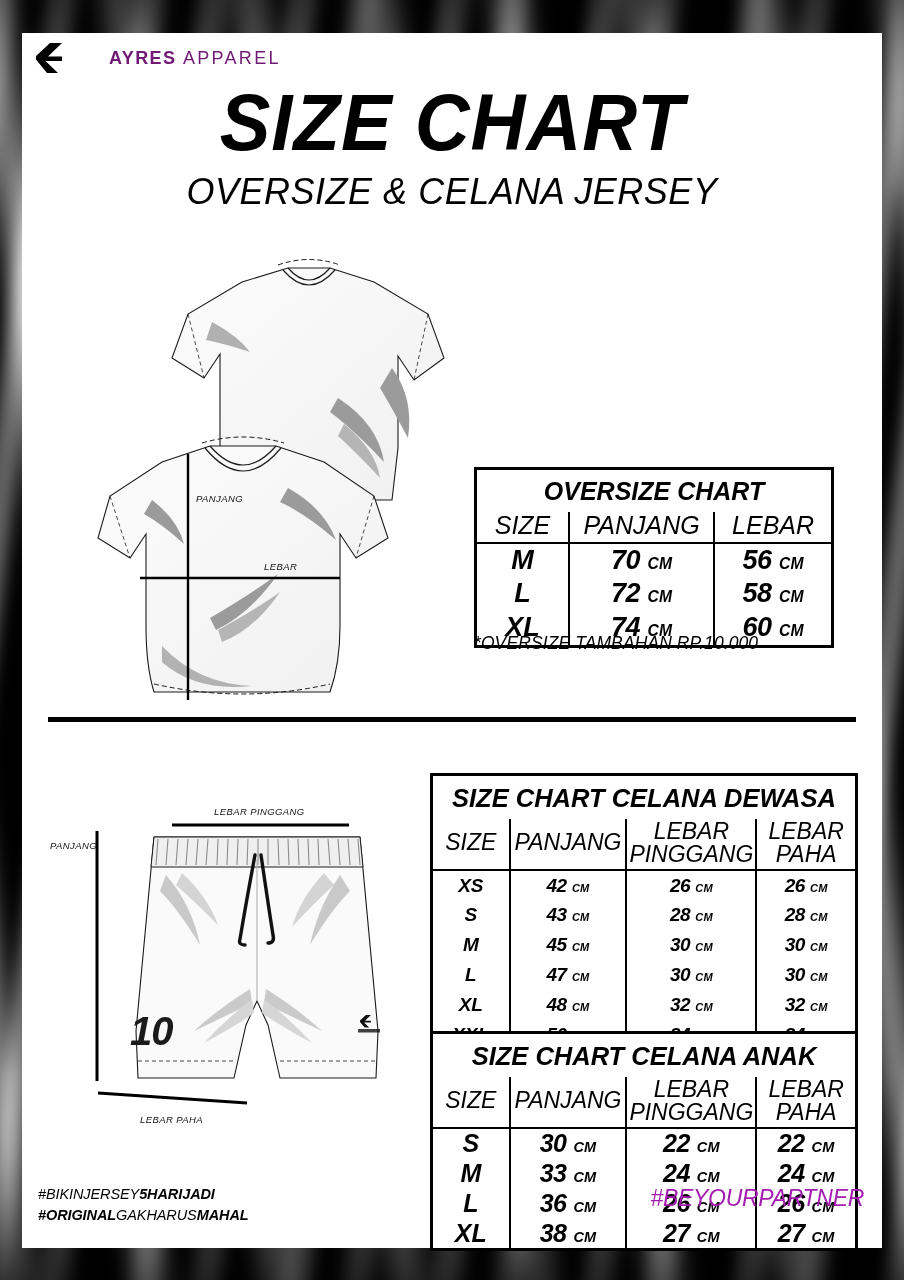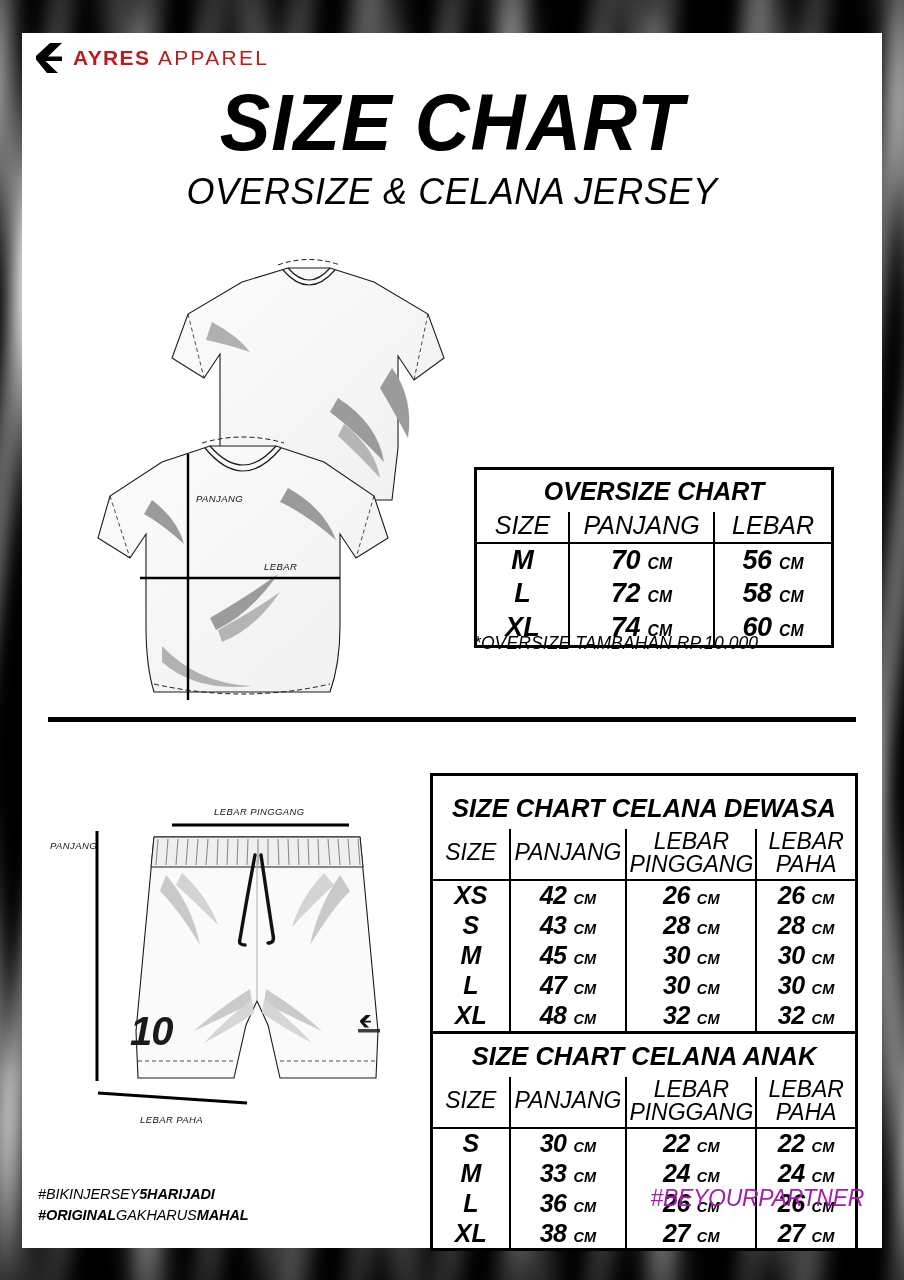--- a/index.html
+++ b/index.html
@@ -52,22 +52,23 @@
     background: #fff;
   }
 
   
   .brand {
     position: absolute; left: 14px; top: 10px;
     display: flex; align-items: center; gap: 9px;
   }
   .brand svg { display: block; }
   .brand-name {
-    font-size: 21px; letter-spacing: 1.6px; color: #b91c1c;
+    font-size: 18px; letter-spacing: 1.6px; color: #701a75;
     white-space: nowrap;
+    margin-left: 36px;
   }
   .brand-name b { font-weight: 700; letter-spacing: 1.4px; }
   .brand-name span { font-weight: 400; letter-spacing: 2.3px; }
 
   
   .title-wrap { position: absolute; left: 0; right: 0; top: 52px; text-align: center; }
   .title {
     font-size: 76px; font-weight: 800; font-style: italic;
     letter-spacing: 1px; line-height: .98; color: #000;
     transform: scaleY(1.06);
@@ -114,23 +115,23 @@
   #oversize-chart .col-size { width: 26%; }
   #oversize-chart .col-p   { width: 41%; }
   .oversize-note {
     position: absolute; left: 452px; top: 600px;
     font-style: italic; font-size: 17.5px; color: #000;
     letter-spacing: .1px; white-space: nowrap; text-align: right;
   }
 
   
   #dewasa-chart { left: 408px; top: 740px; width: 428px; }
-  #dewasa-chart .chart-title { font-size: 25.5px; padding: 20px 0 7px; }
+  #dewasa-chart .chart-title { font-size: 25.5px; padding: 10px 0 7px; }
   #dewasa-chart table.sz th { font-size: 23px; }
-  #dewasa-chart table.sz td { font-size: 25px; height: 30px; }
+  #dewasa-chart table.sz td { font-size: 19px; height: 30px; }
 
   
   #anak-chart { left: 408px; top: 998px; width: 428px; }
   #anak-chart .chart-title { font-size: 25.5px; padding: 10px 0 7px; text-align: center; }
   #anak-chart table.sz th { font-size: 23px; }
   #anak-chart table.sz td { font-size: 25px; height: 30px; }
 
   .col-size2 { width: 20%; }
   .col-pan2  { width: 28%; }
   .col-ping2 { width: 27%; }

